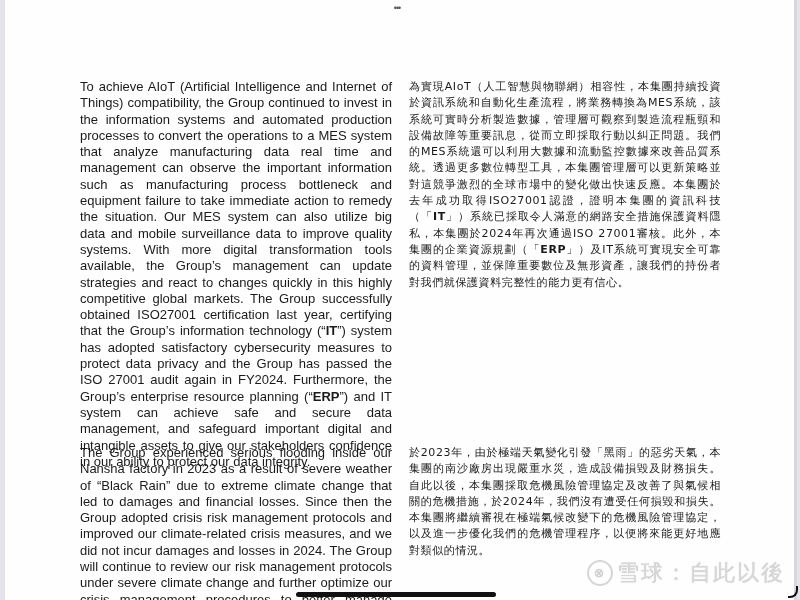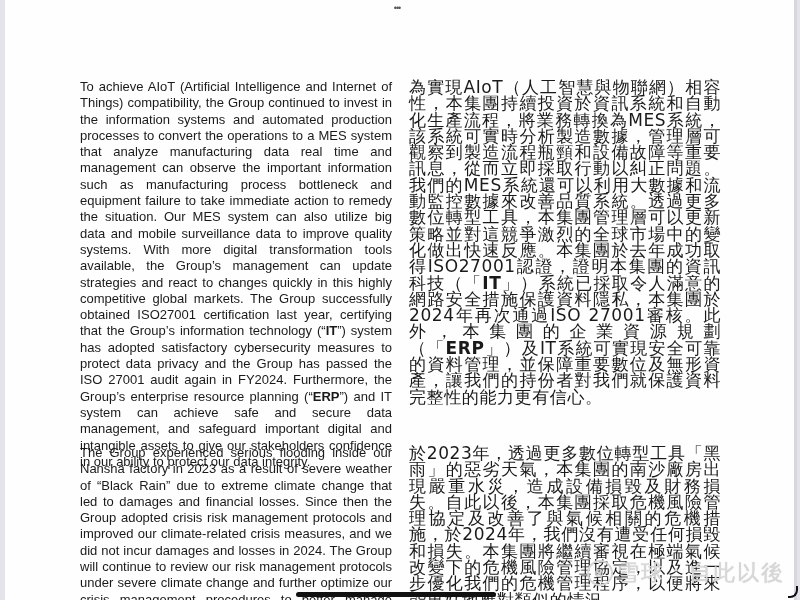--- a/index.html
+++ b/index.html
@@ -19,21 +19,21 @@
       line-height: 8px;
     }
     .col-en {
       position: absolute; left: 75px; width: 312px;
       font-size: 13px; line-height: 16.3px; color: #1a1a1a;
       text-align: justify;
     }
     .col-zh {
       position: absolute; left: 404px; width: 312px;
       font-family: "DejaVu Sans", sans-serif;
-      font-size: 17px; line-height: 16.3px; color: #1a1a1a;
+      font-size: 11px; line-height: 16.3px; color: #1a1a1a;
       text-align: justify; letter-spacing: 0.6px;
     }
     .p1 { top: 79px; }
     .p2 { top: 445px; }
     b { font-weight: bold; }
     .watermark {
       position: absolute; left: 582px; top: 558px;
       font-size: 22px; color: #d8d8d8; letter-spacing: 2px;
       font-family: "DejaVu Sans", sans-serif;
       text-shadow: 0 0 1px #bbb;
@@ -63,21 +63,21 @@
 
 <div class="page">
   <div class="dots">•••</div>
 
   <div class="col-en p1"><span>To achieve AIoT (Artificial Intelligence and Internet of Things) compatibility, the Group continued to invest in the information systems and automated production processes to convert the operations to a MES system that analyze manufacturing data real time and management can observe the important information such as manufacturing process bottleneck and equipment failure to take immediate action to remedy the situation. Our MES system can also utilize big data and mobile surveillance data to improve quality systems. With more digital transformation tools available, the Group’s management can update strategies and react to changes quickly in this highly competitive global markets. The Group successfully obtained ISO27001 certification last year, certifying that the Group’s information technology (“</span><b>IT</b><span>”) system has adopted satisfactory cybersecurity measures to protect data privacy and the Group has passed the ISO 27001 audit again in FY2024. Furthermore, the Group’s enterprise resource planning (“</span><b>ERP</b><span>”) and IT system can achieve safe and secure data management, and safeguard important digital and intangible assets to give our stakeholders confidence in our ability to protect our data integrity.</span></div>
 
   <div class="col-zh p1"><span>為實現AIoT（人工智慧與物聯網）相容性，本集團持續投資於資訊系統和自動化生產流程，將業務轉換為MES系統，該系統可實時分析製造數據，管理層可觀察到製造流程瓶頸和設備故障等重要訊息，從而立即採取行動以糾正問題。我們的MES系統還可以利用大數據和流動監控數據來改善品質系統。透過更多數位轉型工具，本集團管理層可以更新策略並對這競爭激烈的全球市場中的變化做出快速反應。本集團於去年成功取得ISO27001認證，證明本集團的資訊科技（「</span><b>IT</b><span>」）系統已採取令人滿意的網路安全措施保護資料隱私，本集團於2024年再次通過ISO 27001審核。此外，本集團的企業資源規劃（「</span><b>ERP</b><span>」）及IT系統可實現安全可靠的資料管理，並保障重要數位及無形資產，讓我們的持份者對我們就保護資料完整性的能力更有信心。</span></div>
 
   <div class="col-en p2">The Group experienced serious flooding inside our Nansha factory in 2023 as a result of severe weather of “Black Rain” due to extreme climate change that led to damages and financial losses. Since then the Group adopted crisis risk management protocols and improved our climate-related crisis measures, and we did not incur damages and losses in 2024. The Group will continue to review our risk management protocols under severe climate change and further optimize our crisis management procedures to better manage similar situation in the future.</div>
 
-  <div class="col-zh p2">於2023年，透過更多數位轉型工具「黑雨」的惡劣天氣，本集團的南沙廠房出現嚴重水災，造成設備損毀及財務損失。自此以後，本集團採取危機風險管理協定及改善了與氣候相關的危機措施，於2024年，我們沒有遭受任何損毀和損失。本集團將繼續審視在極端氣候改變下的危機風險管理協定，以及進一步優化我們的危機管理程序，以便將來能更好地應對類似的情況。</div>
+  <div class="col-zh p2">於2023年，由於極端天氣變化引發「黑雨」的惡劣天氣，本集團的南沙廠房出現嚴重水災，造成設備損毀及財務損失。自此以後，本集團採取危機風險管理協定及改善了與氣候相關的危機措施，於2024年，我們沒有遭受任何損毀和損失。本集團將繼續審視在極端氣候改變下的危機風險管理協定，以及進一步優化我們的危機管理程序，以便將來能更好地應對類似的情況。</div>
 
   <div class="watermark">
     <span class="wm-logo">⊗</span>
     <span>雪球：自此以後</span>
   </div>
 </div>
 
 <div class="scroll-edge"></div>
 <div class="home-bar"></div>
 <div class="corner"></div>

